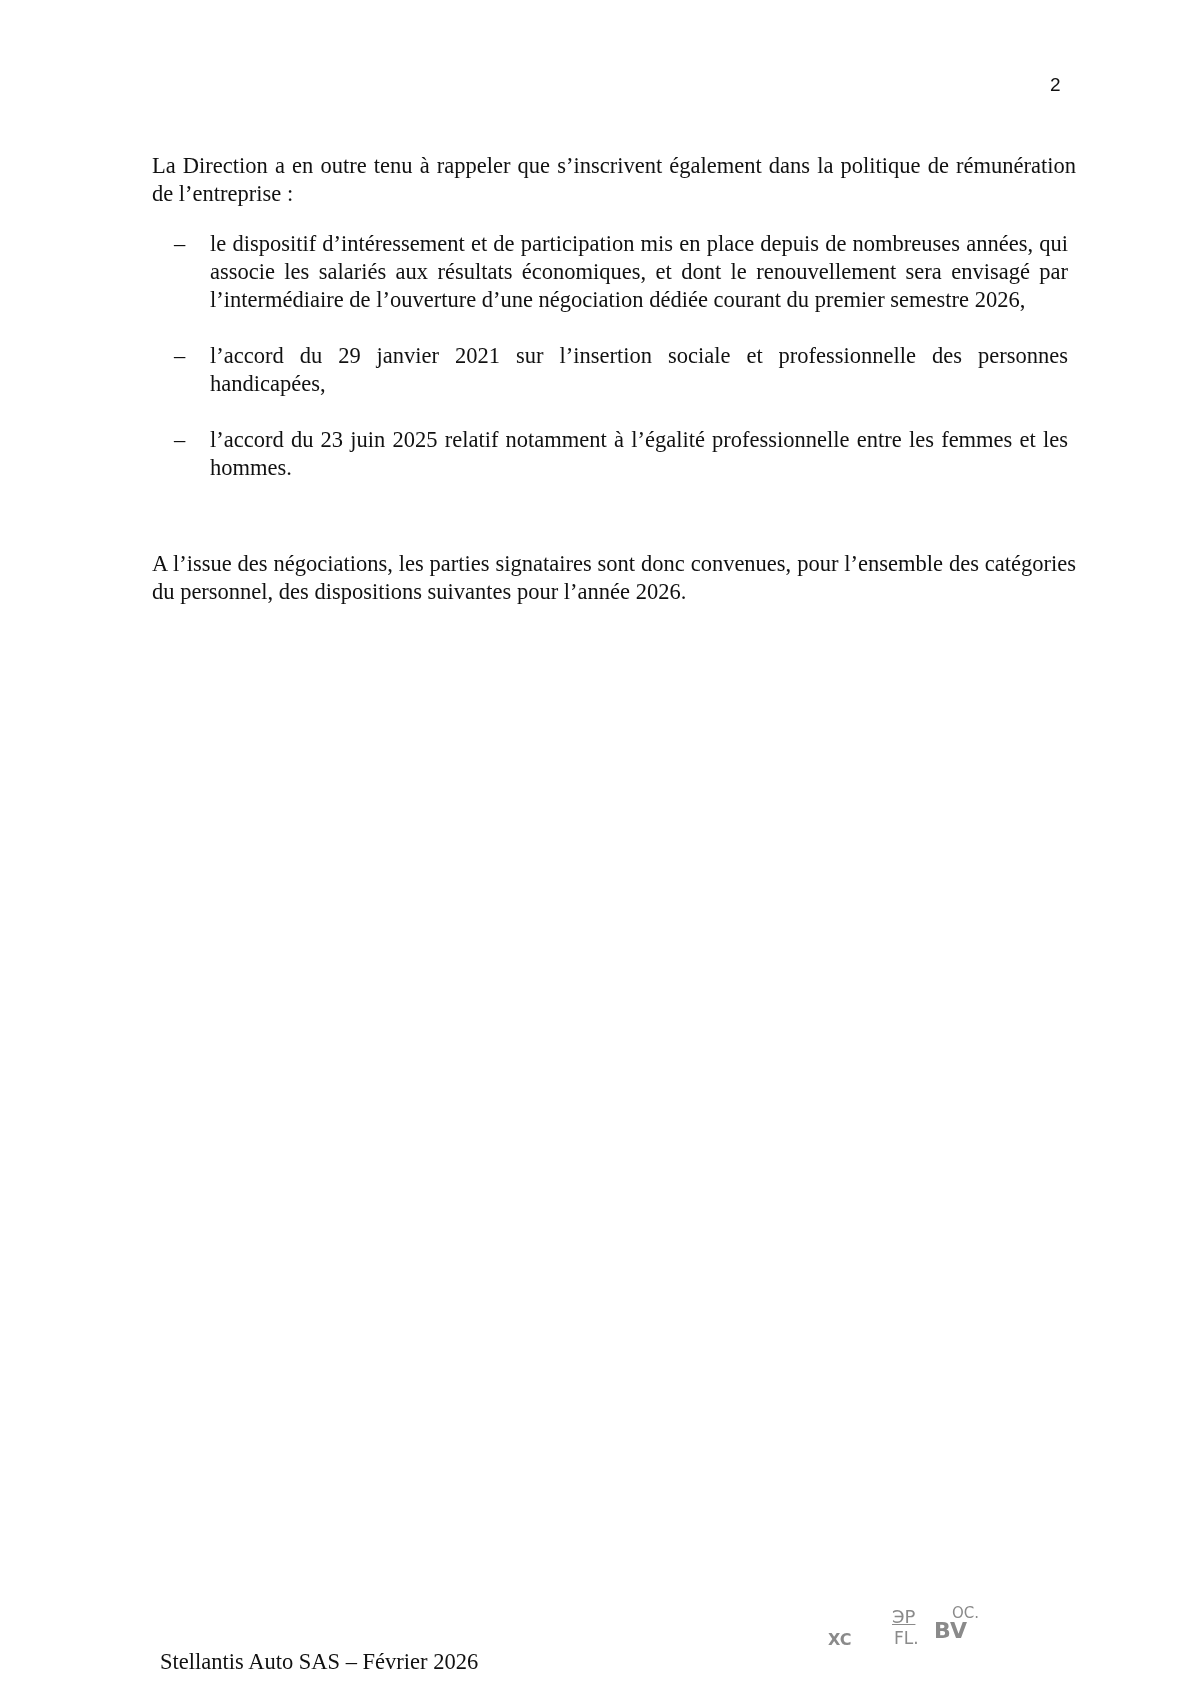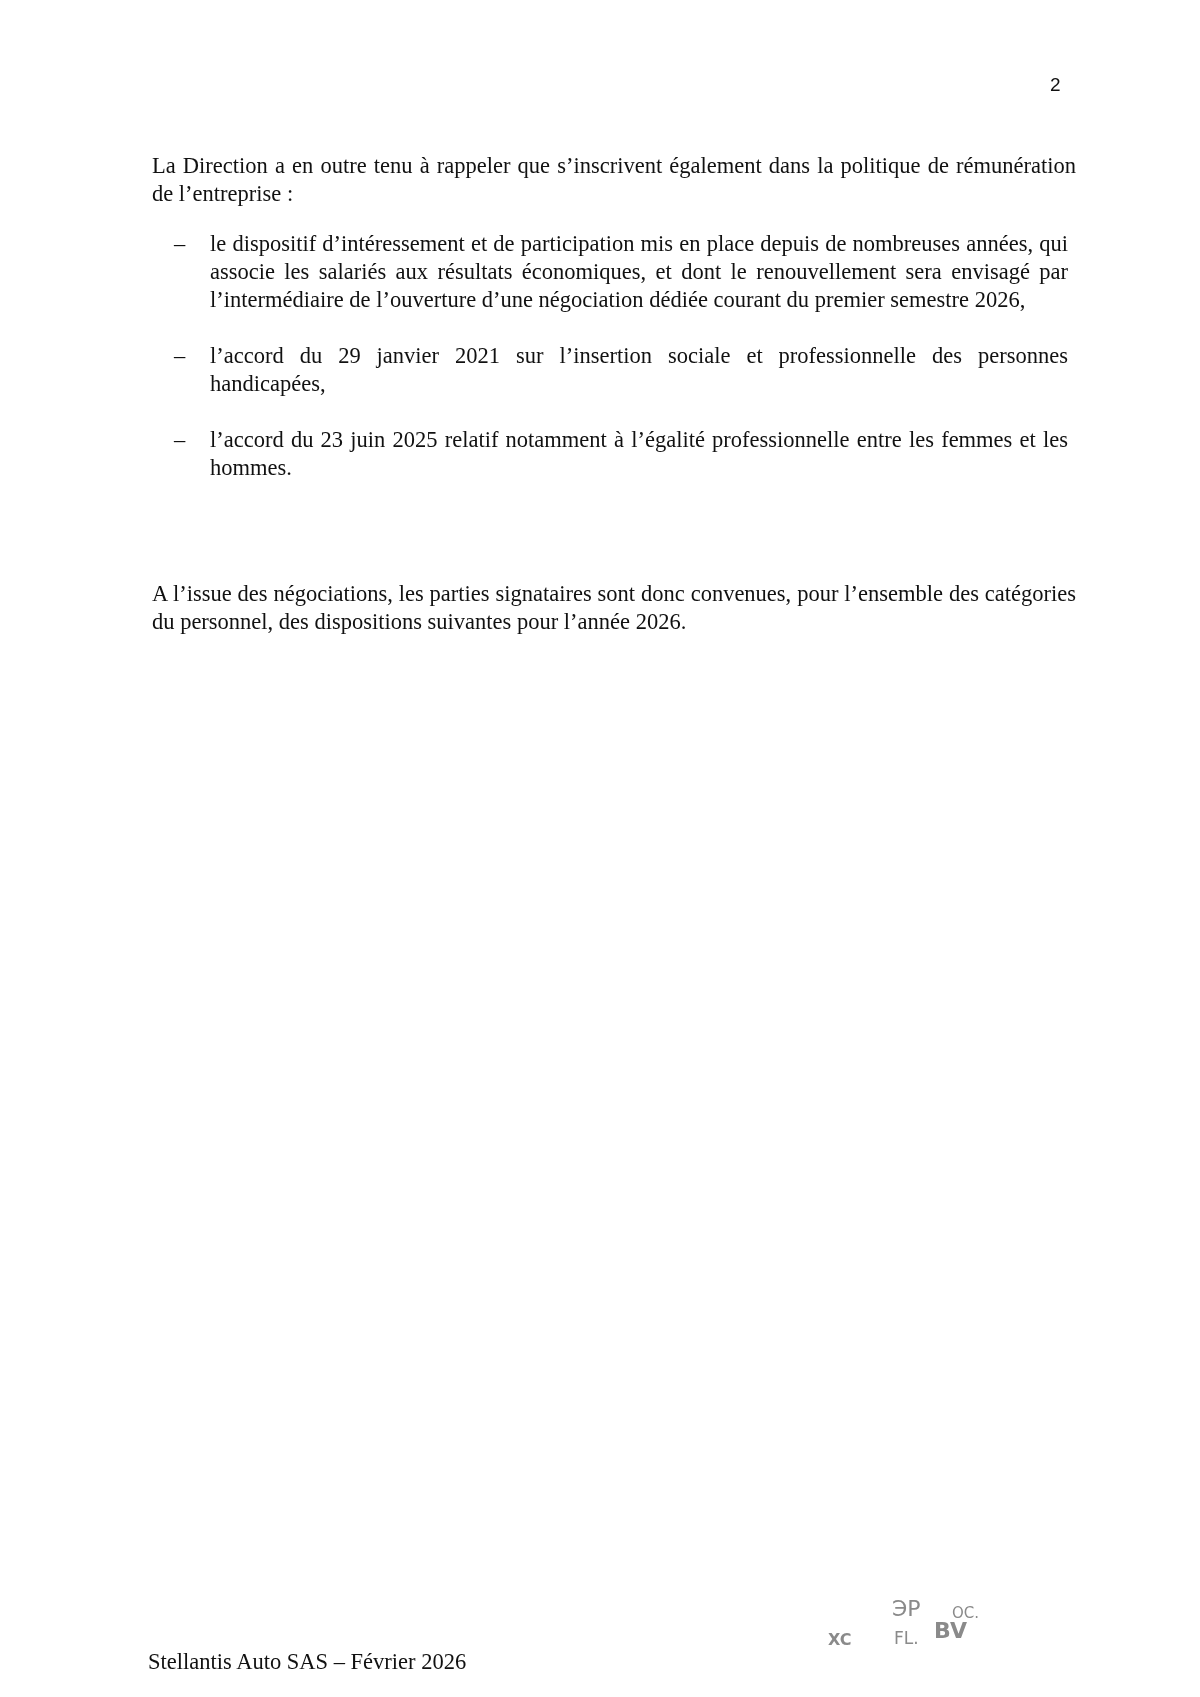--- a/index.html
+++ b/index.html
@@ -26,21 +26,21 @@
     .para {
       position: absolute;
       left: 144px;
       width: 924px;
       font-size: 22.5px;
       line-height: 28px;
       text-align: justify;
       margin: 8px;
     }
     .para.intro { top: 144px; }
-    .para.conclusion { top: 572px; }
+    .para.conclusion { top: 542px; }
     .bullet-list {
       position: absolute;
       left: 144px;
       top: 230px;
       width: 924px;
       margin: 0;
       padding: 0;
       list-style: none;
     }
     .bullet-item {
@@ -51,38 +51,38 @@
       text-align: justify;
     }
     .bullet-item + .bullet-item { margin-top: 28px; }
     .bullet-dash {
       position: absolute;
       left: 30px;
       top: 0;
     }
     .footer {
       position: absolute;
-      left: 148px;
+      left: 160px;
       top: 1648px;
       font-size: 22.5px;
       line-height: 28px;
     }
     .initials {
       position: absolute;
       left: 820px;
       top: 1596px;
       width: 200px;
       height: 70px;
       font-family: "DejaVu Sans", sans-serif;
       color: #8a8a8a;
       font-size: 18px;
     }
     .initials span { position: absolute; white-space: nowrap; }
     .ini-1 { left: 8px; top: 34px; font-weight: bold; font-size: 16px; }
-    .ini-2 { left: 72px; top: 0; font-size: 22px; }
+    .ini-2 { left: 72px; top: 10px; font-size: 18px; text-decoration: underline; }
     .ini-3 { left: 132px; top: 8px; font-size: 15px; }
     .ini-4 { left: 74px; top: 32px; font-size: 17px; }
     .ini-5 { left: 114px; top: 22px; font-size: 22px; font-weight: bold; }
   </style>
 </head>
 <body>
 
 <div class="page-number">2</div>
 
 <p class="para intro">La Direction a en outre tenu à rappeler que s’inscrivent également dans la politique de rémunération de l’entreprise :</p>

